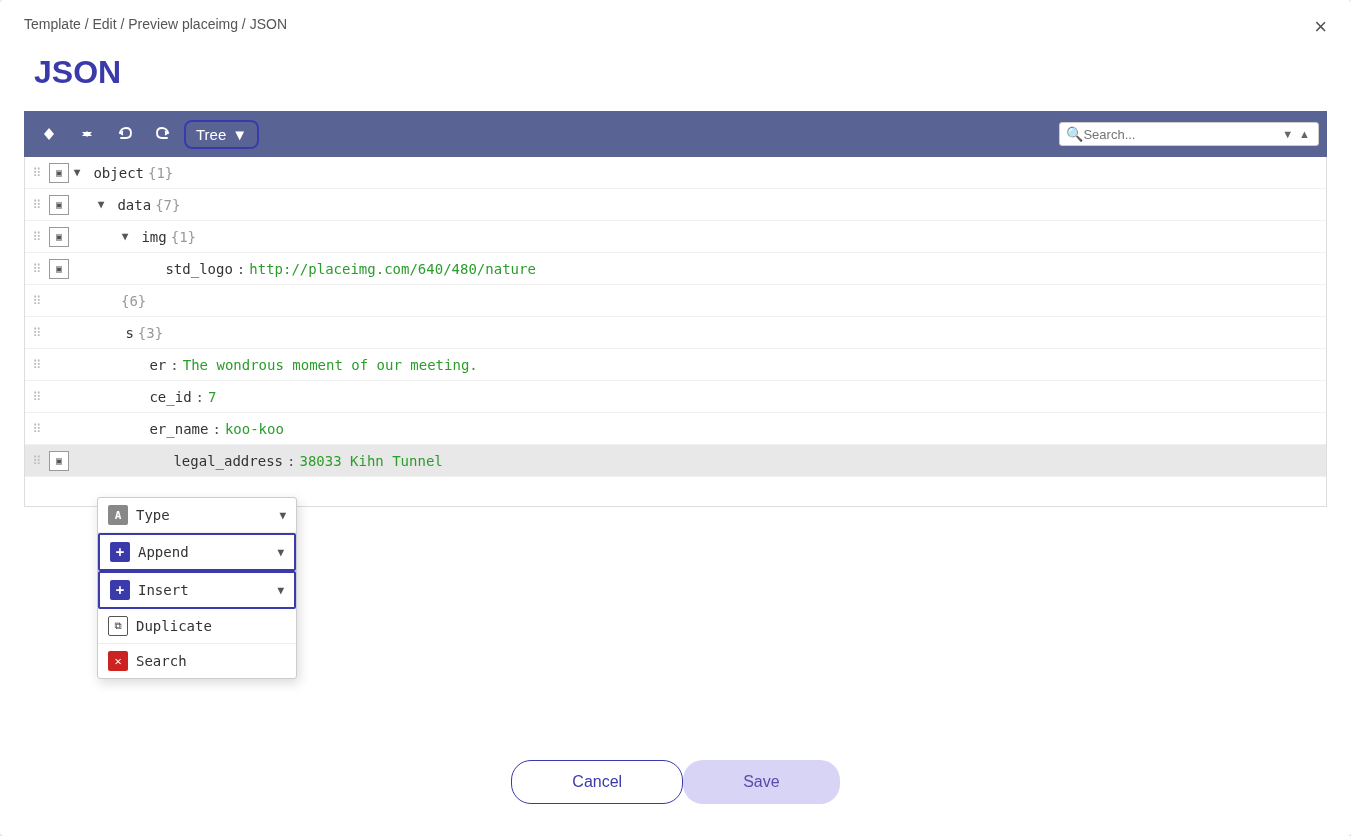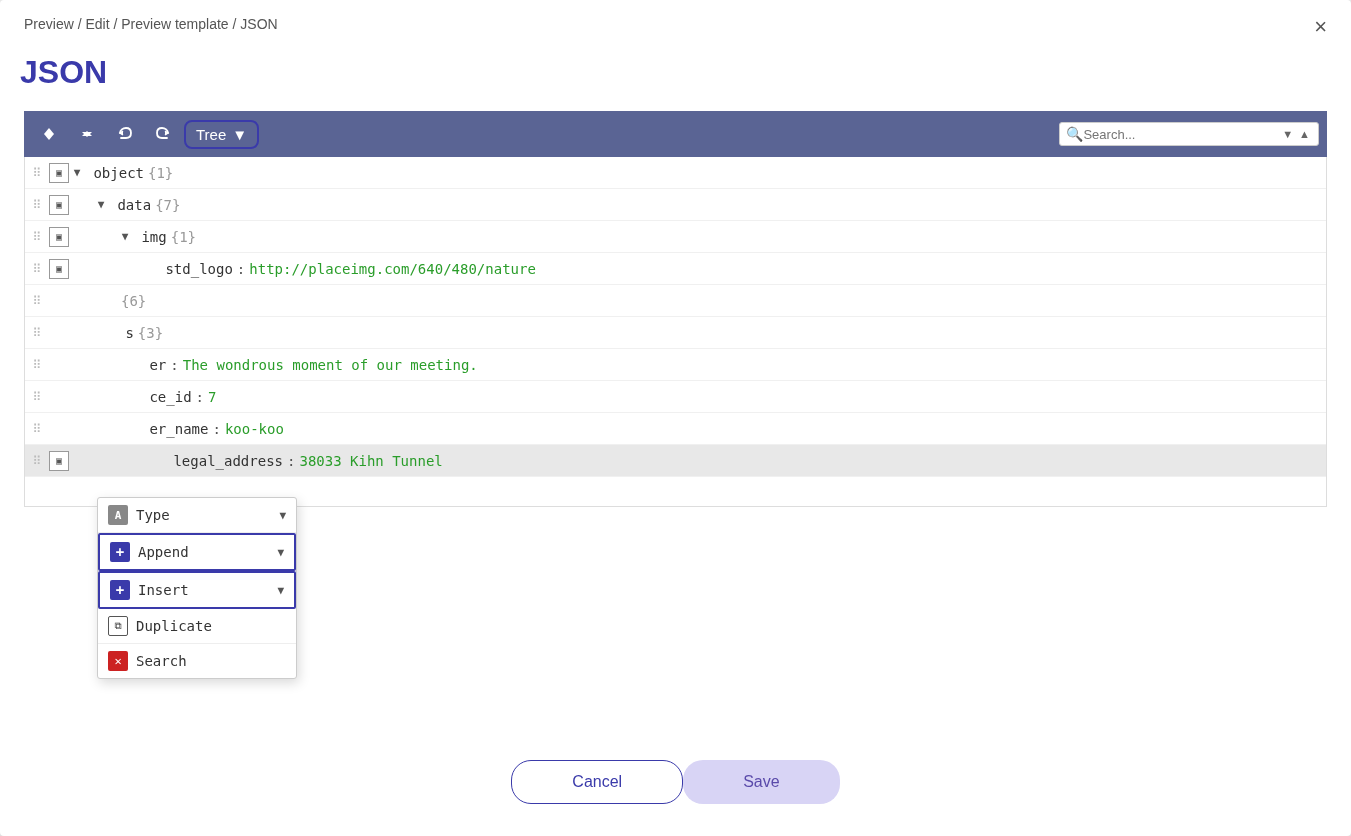--- a/index.html
+++ b/index.html
@@ -34,21 +34,21 @@
     .close-btn {
       font-size: 22px;
       color: #555;
       cursor: pointer;
       background: none;
       border: none;
       line-height: 1;
       padding: 0;
     }
     .modal-title {
-      padding: 8px 24px 20px 20px;
+      padding: 8px 24px 20px 34px;
       font-size: 32px;
       font-weight: 700;
       color: #3a3aaa;
     }
     .toolbar {
       background: #5a6494;
       display: flex;
       align-items: center;
       padding: 0 8px;
       height: 46px;
@@ -267,21 +267,21 @@
       font-size: 16px;
       cursor: pointer;
       font-weight: 500;
     }
   </style>
 </head>
 <body>
 
 <div class="modal">
   <div class="modal-header">
-    <span class="breadcrumb">Preview / Edit / Preview template / JSON</span>
+    <span class="breadcrumb">Template / Edit / Preview placeimg / JSON</span>
     <button class="close-btn">×</button>
   </div>
   <div class="modal-title">JSON</div>
 
   <div class="toolbar">
     <button class="toolbar-btn" title="Expand all">
       <svg width="18" height="18" viewBox="0 0 18 18" fill="white">
         <path d="M9 3l-5 6h10l-5-6z"></path>
         <path d="M9 15l5-6H4l5 6z"></path>
       </svg>

